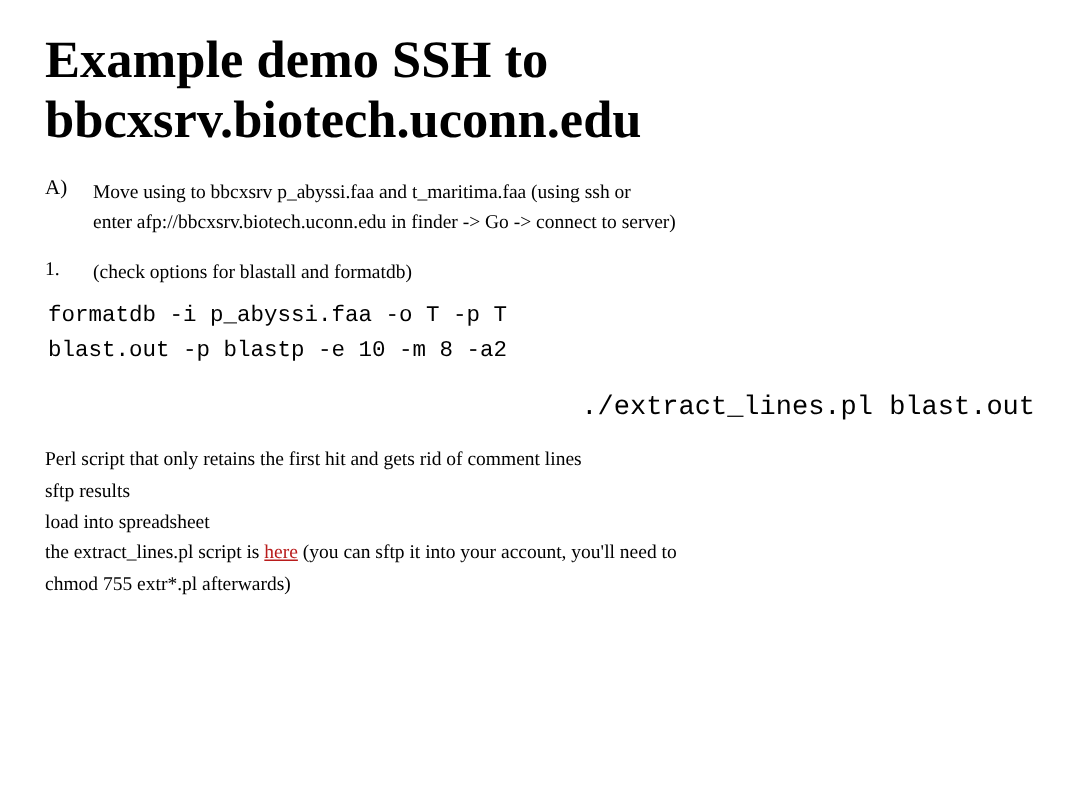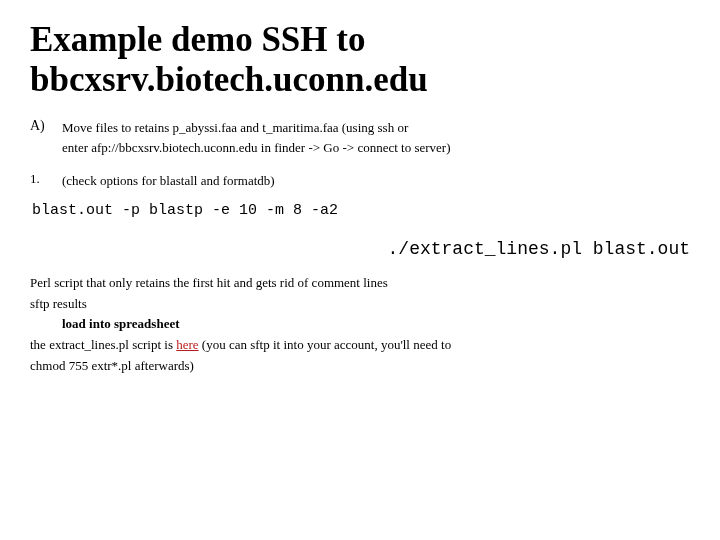--- a/index.html
+++ b/index.html
@@ -68,48 +68,47 @@
       margin-bottom: 10px;
       text-align: right;
     }
 
     .prose {
       font-size: 13px;
       line-height: 1.6;
     }
 
     .prose .indent {
-      margin-left: 32px;
-      font-weight: bold;
     }
 
     a {
       color: #b91c1c;
       text-decoration: underline;
     }
   </style>
 </head>
 <body>
 
 <h1 class="title">Example demo SSH to bbcxsrv.biotech.uconn.edu</h1>
 
 <div class="section-a">
   <span class="section-label">A)</span>
   <div class="section-content">
-    <div>Move files to retains p_abyssi.faa and t_maritima.faa   (using ssh or</div>
+    <div>Move using to bbcxsrv p_abyssi.faa and t_maritima.faa   (using ssh or</div>
     <div>enter afp://bbcxsrv.biotech.uconn.edu in finder -&gt; Go -&gt; connect to server)</div>
   </div>
 </div>
 
 <div class="section-num">
   <span class="num-label">1.</span>
   <span class="section-content">(check options for blastall and formatdb)</span>
 </div>
 
 <div class="code-block">
+  <div>formatdb -i p_abyssi.faa -o T -p T</div>
   <div>    blast.out -p blastp -e 10 -m 8 -a2</div>
 </div>
 
 <div class="extract-line">./extract_lines.pl blast.out</div>
 
 <div class="prose">
   <div>Perl script that only retains the first hit and gets rid of comment lines</div>
   <div>sftp results</div>
   <div class="indent">load into spreadsheet</div>
   <div>

